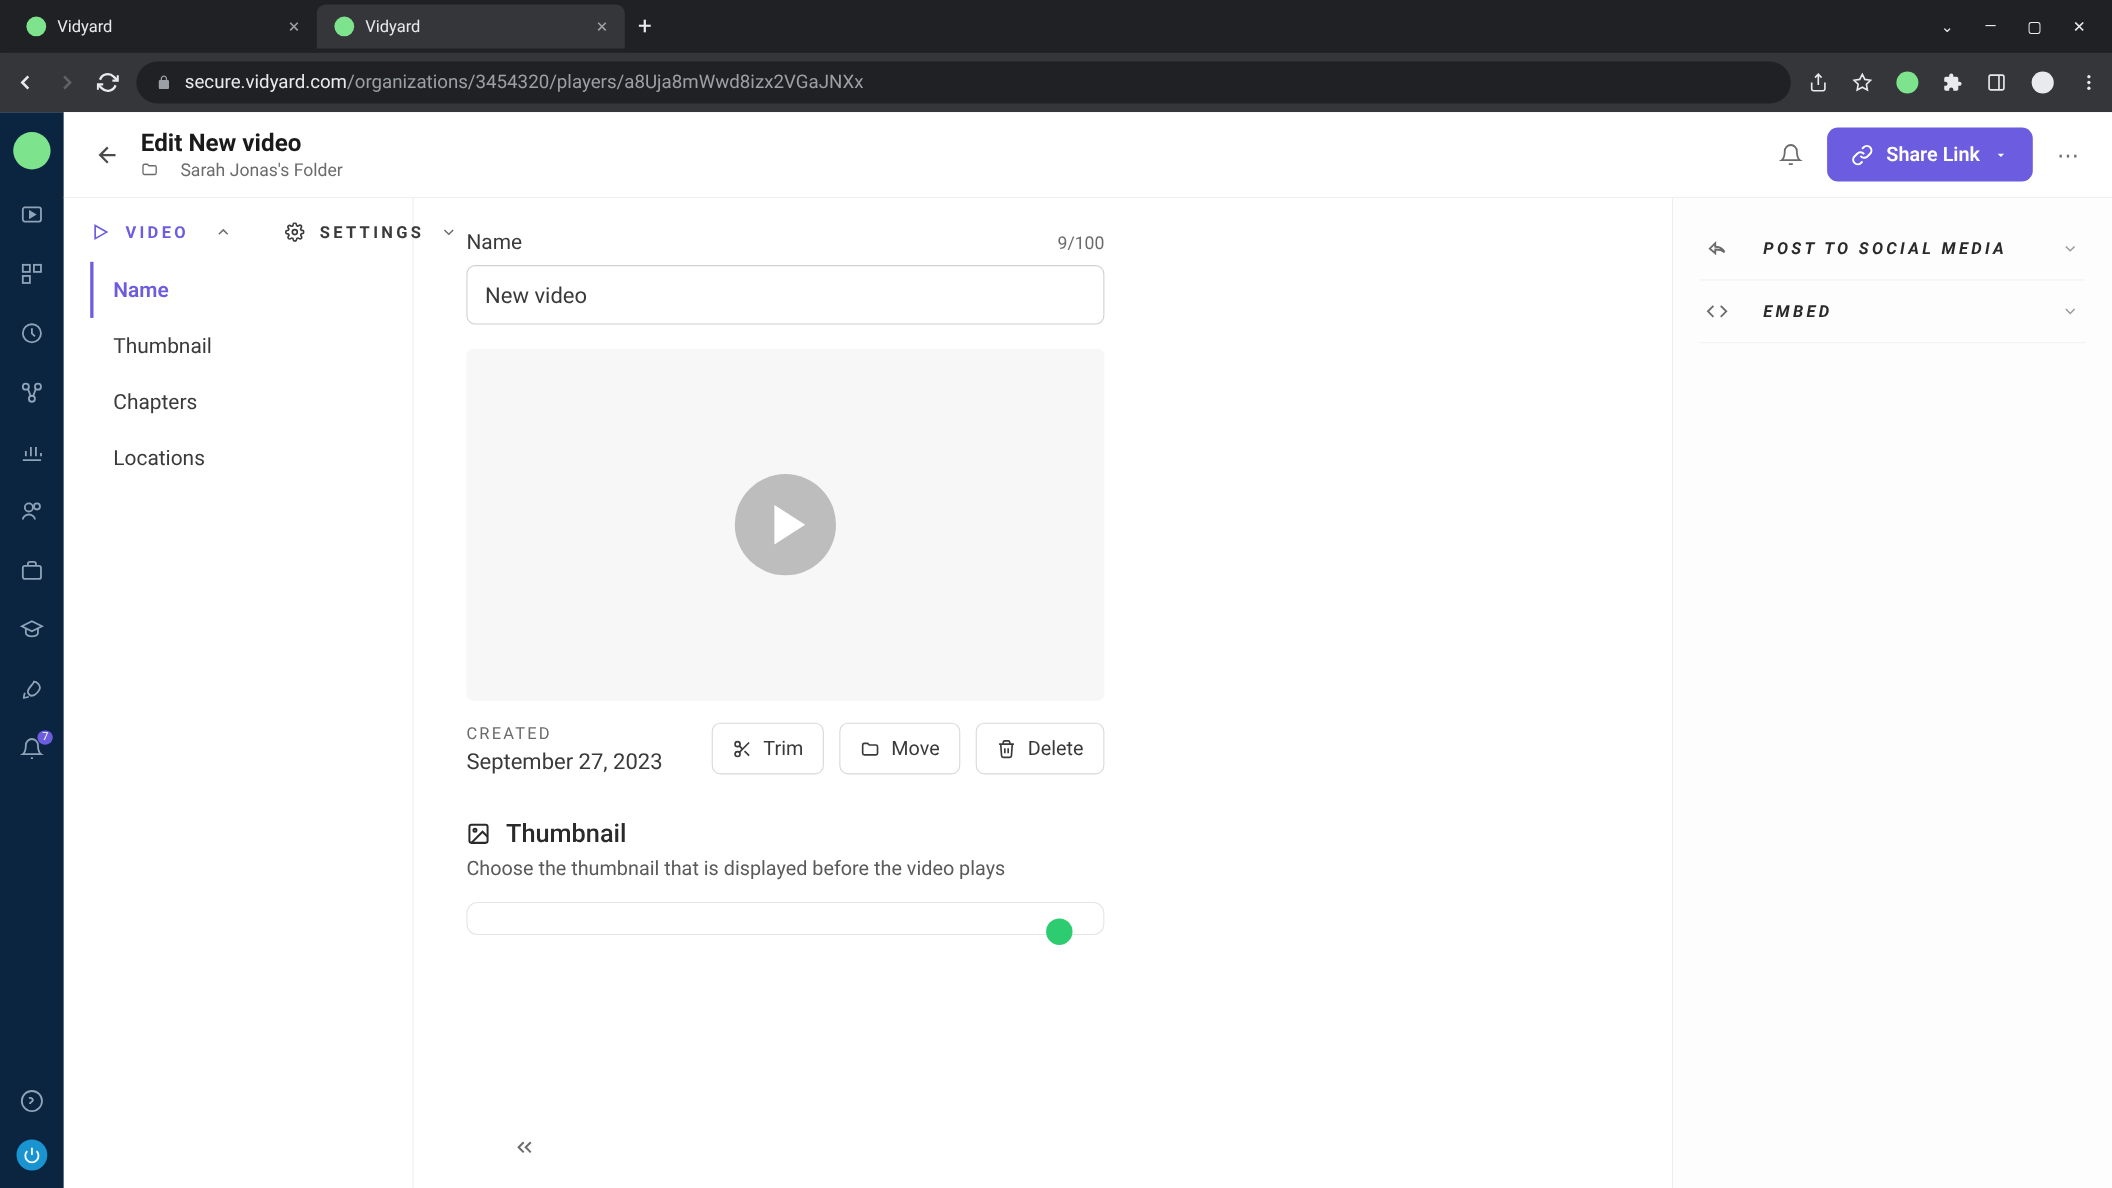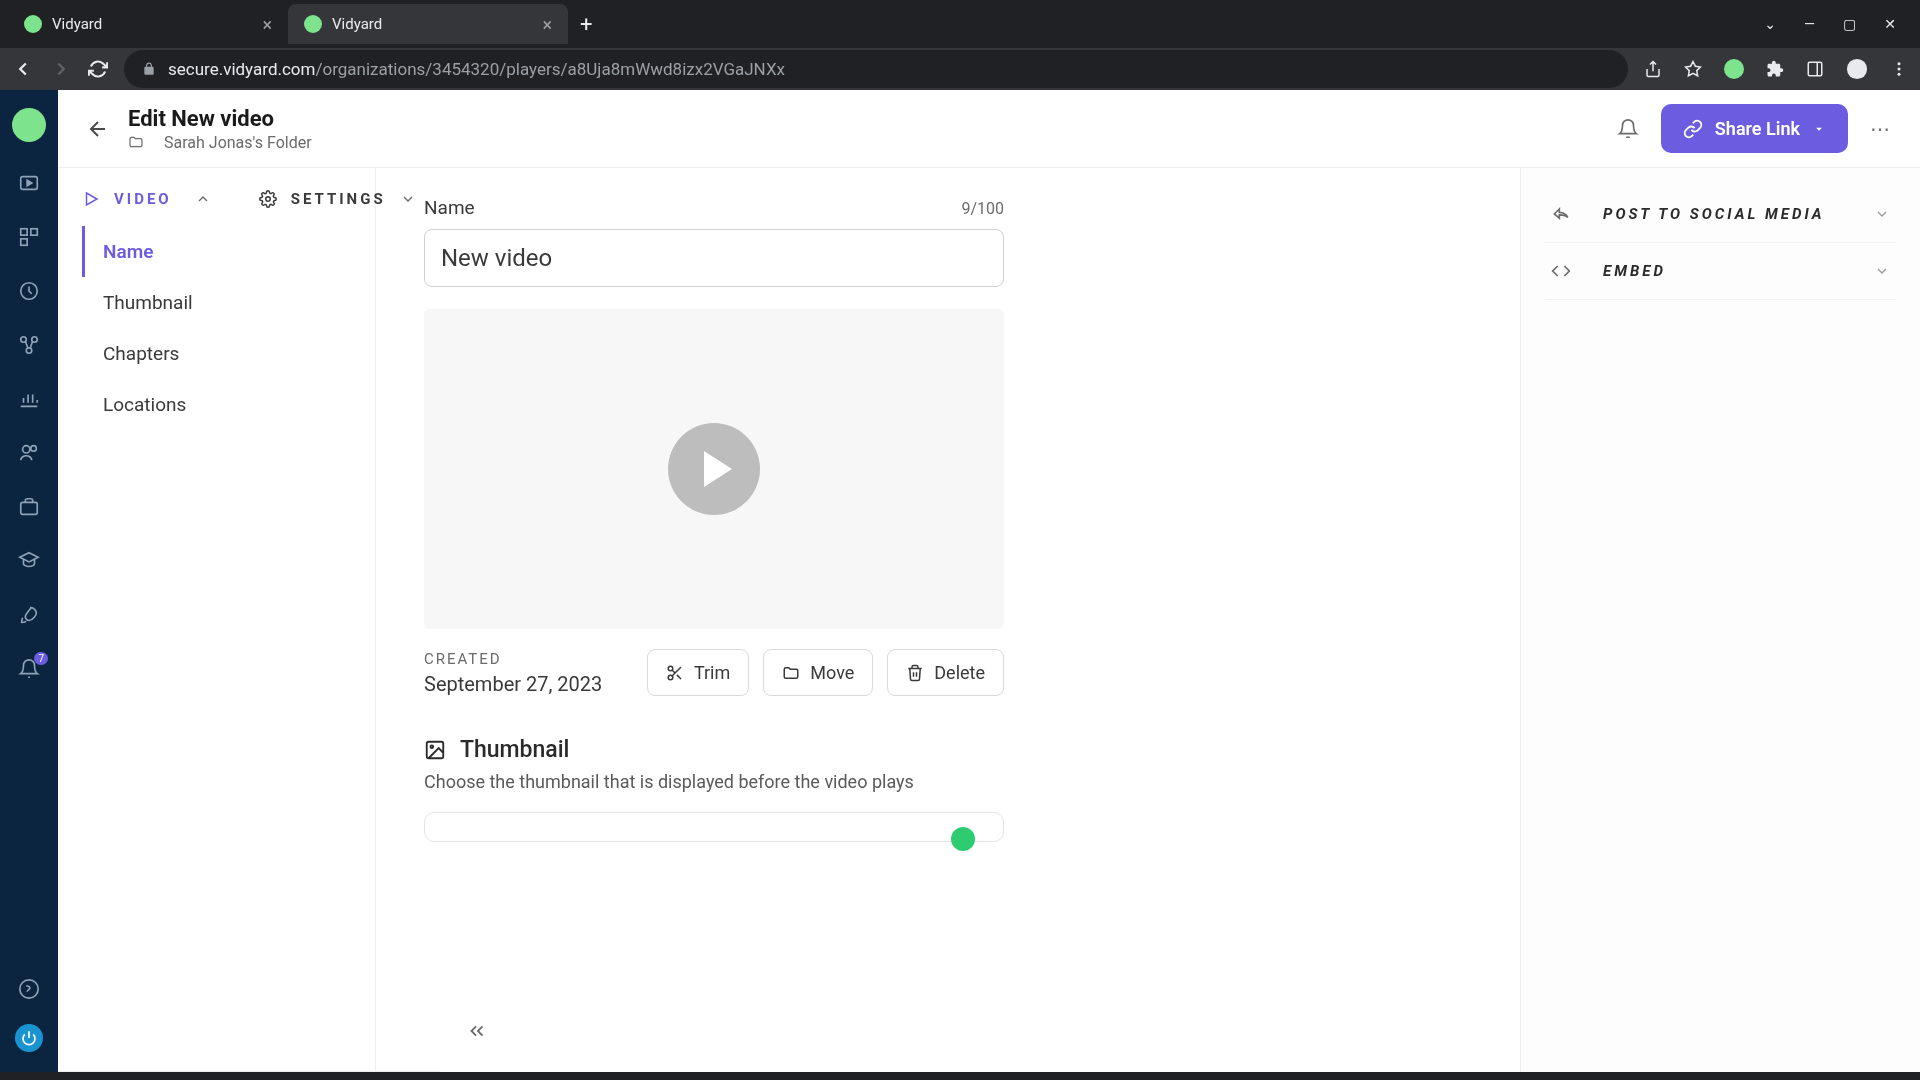--- a/index.html
+++ b/index.html
@@ -11,21 +11,21 @@
 .tab { display: flex; align-items: center; height: 40px; padding: 0 16px; border-radius: 8px 8px 0 0; color: #e8eaed; font-size: 15px; width: 280px; gap: 10px; }
 .tab.inactive { background: #202124; }
 .tab.active { background: #35363a; }
 .tab-icon { width: 18px; height: 18px; border-radius: 50%; background: #7de38c; flex-shrink: 0; }
 .tab-title { flex: 1; white-space: nowrap; overflow: hidden; }
 .tab-close { color: #9aa0a6; font-size: 18px; cursor: pointer; }
 .new-tab { color: #e8eaed; font-size: 22px; margin-left: 12px; cursor: pointer; }
 .window-controls { margin-left: auto; display: flex; gap: 28px; color: #e8eaed; padding-right: 16px; }
 .window-controls span { cursor: pointer; font-size: 14px; }
 
-.nav-bar { display: flex; align-items: center; height: 42px; background: #35363a; padding: 0 12px; gap: 16px; }
+.nav-bar { display: flex; align-items: center; height: 54px; background: #35363a; padding: 0 12px; gap: 16px; }
 .nav-btn { color: #e8eaed; cursor: pointer; display: flex; align-items: center; }
 .nav-btn.disabled { color: #5f6368; }
 .url-bar { flex: 1; background: #202124; border-radius: 24px; height: 38px; display: flex; align-items: center; padding: 0 18px; color: #e8eaed; font-size: 17px; gap: 12px; }
 .lock-icon { color: #9aa0a6; }
 .url-text { color: #e8eaed; }
 .url-text .domain { color: #e8eaed; }
 .url-text .path { color: #9aa0a6; }
 .toolbar-icons { display: flex; gap: 22px; color: #e8eaed; align-items: center; }
 .ext-icon { width: 20px; height: 20px; border-radius: 50%; background: #7de38c; }
 
@@ -66,21 +66,21 @@
 .side-items { margin-top: 18px; padding-left: 18px; border-left: 2px solid transparent; }
 .side-item { padding: 14px 18px; font-size: 19px; color: #3a3a3a; cursor: pointer; border-left: 3px solid transparent; margin-left: -20px; padding-left: 18px; }
 .side-item.active { color: #6b5ce0; font-weight: 600; border-left: 3px solid #6b5ce0; }
 .collapse-btn { margin-top: auto; padding: 18px; color: #6b6b6b; cursor: pointer; align-self: flex-start; margin-left: 8px; margin-bottom: 12px; }
 
 
 .main { flex: 1; padding: 28px 48px; overflow-y: auto; }
 .field-row { display: flex; justify-content: space-between; align-items: baseline; margin-bottom: 10px; }
 .field-label { font-size: 19px; color: #3a3a3a; }
 .char-count { font-size: 16px; color: #6b6b6b; }
-.text-input { width: 100%; max-width: 580px; border: 1px solid #d0d0d0; border-radius: 8px; padding: 14px 16px; font-size: 24px; color: #3a3a3a; }
+.text-input { width: 100%; max-width: 580px; border: 1px solid #d0d0d0; border-radius: 8px; padding: 14px 16px; font-size: 20px; color: #3a3a3a; }
 .video-preview { width: 580px; height: 320px; background: #f7f7f8; border-radius: 6px; margin-top: 22px; display: flex; align-items: center; justify-content: center; }
 .play-circle { width: 92px; height: 92px; border-radius: 50%; background: #bdbdbd; display: flex; align-items: center; justify-content: center; cursor: pointer; }
 .play-triangle { width: 0; height: 0; border-left: 28px solid #fff; border-top: 18px solid transparent; border-bottom: 18px solid transparent; margin-left: 8px; }
 .meta-row { display: flex; align-items: center; margin-top: 20px; gap: 14px; max-width: 580px; }
 .meta-left { flex: 1; }
 .meta-label { font-size: 15px; color: #6b6b6b; letter-spacing: 2px; }
 .meta-value { font-size: 20px; color: #3a3a3a; margin-top: 4px; }
 .action-btn { border: 1px solid #d9d9d9; background: #fff; border-radius: 8px; padding: 12px 18px; font-size: 18px; color: #3a3a3a; display: flex; align-items: center; gap: 10px; cursor: pointer; }
 .thumb-section { margin-top: 40px; max-width: 580px; }
 .thumb-header { display: flex; align-items: center; gap: 14px; font-size: 23px; color: #2a2a2a; font-weight: 500; }

